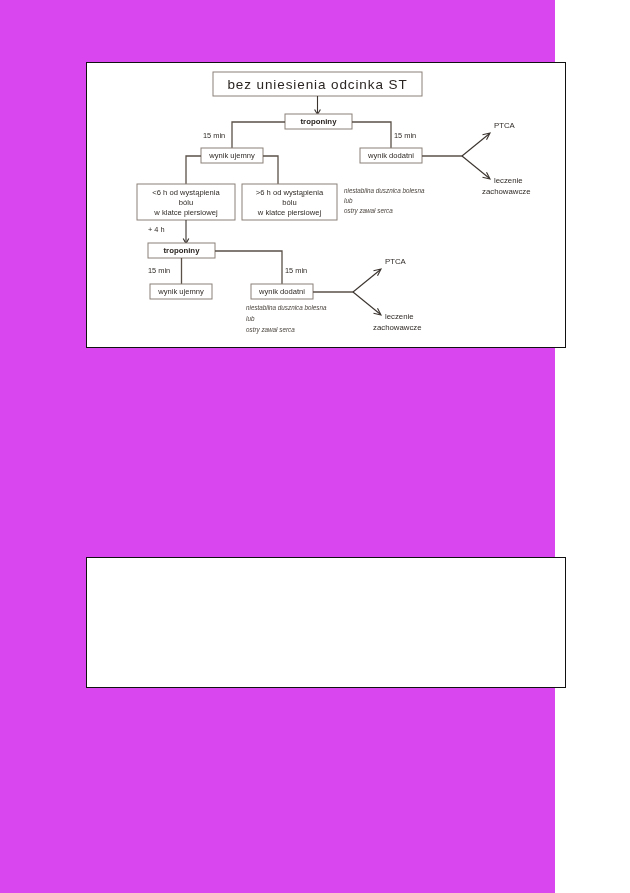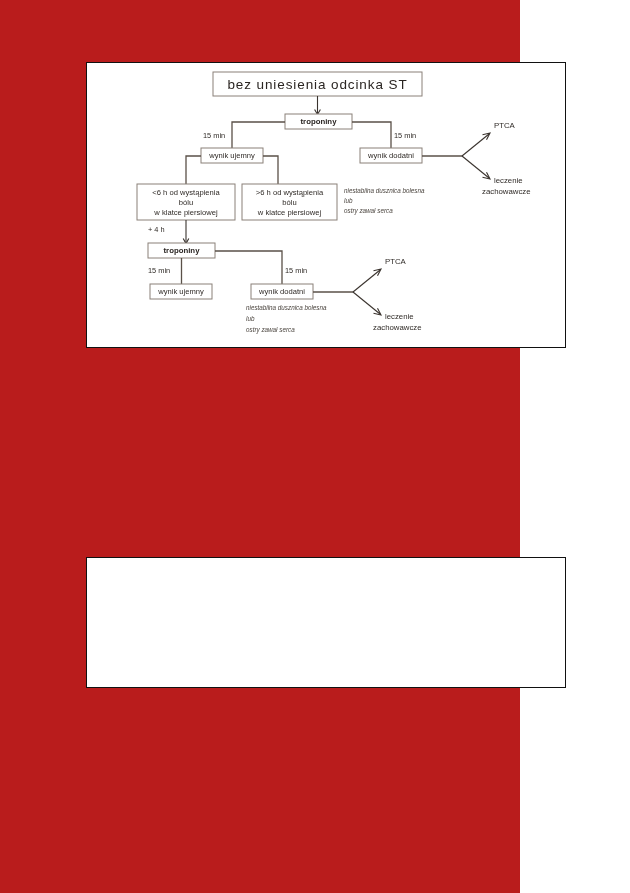--- a/index.html
+++ b/index.html
@@ -13,21 +13,22 @@
     position: relative;
     font-family: "Liberation Sans", sans-serif;
     overflow: hidden;
   }
   #page {
     position: absolute;
     left: 0;
     top: 0;
     width: 520px;
     height: 893px;
-    background: #b91c1c;
+    background: #d946ef;
+    padding-left: 35px;
   }
   .frame {
     position: absolute;
     box-sizing: border-box;
     border: 1.2px solid #111111;
     background: #ffffff;
   }
   #diagram-frame {
     left: 86px;
     top: 62px;

